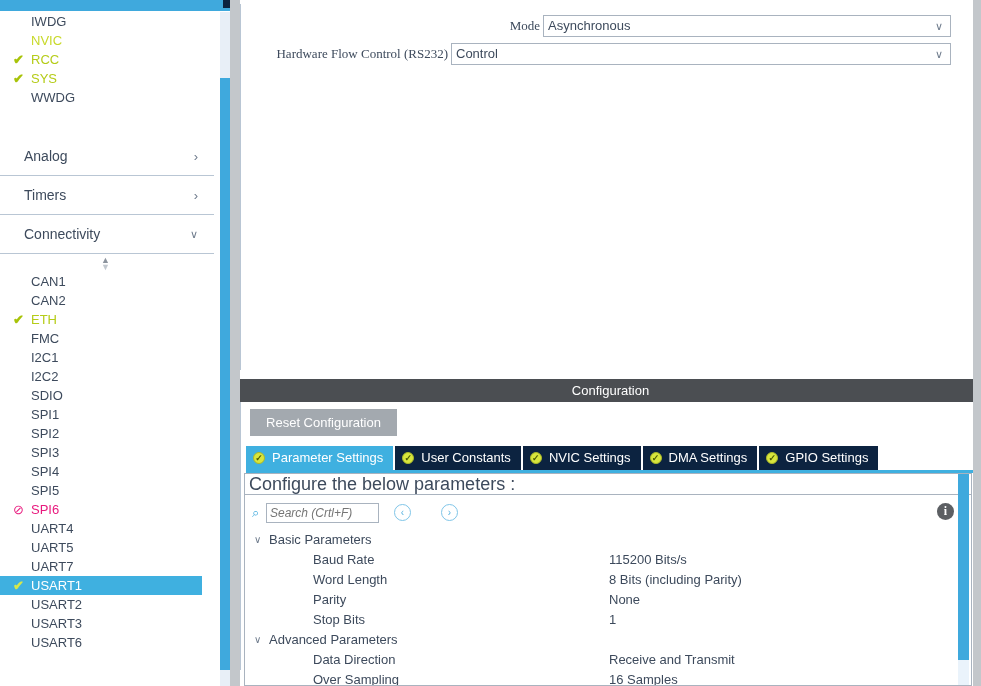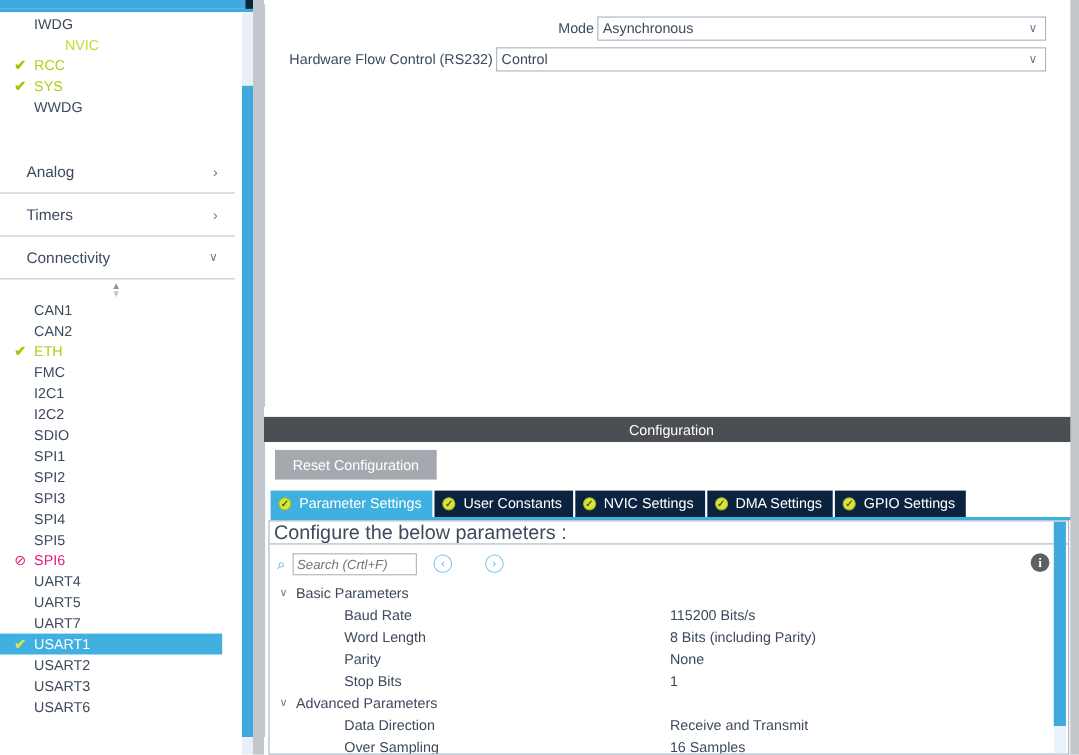--- a/index.html
+++ b/index.html
@@ -110,21 +110,21 @@
     position: absolute; left: 0; top: 4px;
     width: 741px; height: 366px;
     background: #ffffff;
     border-left: 1px solid #b9c6d4;
   }
   .form-row { position: absolute; height: 22px; }
   .form-label {
     position: absolute; right: 100%;
     white-space: nowrap;
     font-size: 13px; color: #3d4a5c;
-    line-height: 22px; padding-right: 3px;
+    line-height: 22px; padding-right: 3px; font-family: Liberation Serif, serif;
   }
   .combo {
     position: relative;
     height: 22px;
     border: 1px solid #a9b3bf;
     background: #ffffff;
     line-height: 20px;
     padding-left: 4px;
     font-size: 13px;
     color: #3d4a5c;
@@ -311,21 +311,21 @@
   <div class="strip-dark" style="left:719px;top:0;width:262px;height:4px;"></div>
   <div style="position:absolute;left:719px;top:4px;width:262px;height:8px;background:#ffffff;"></div>
 </div>
 
 <div id="sidebar">
   <div id="sb-top-list">
     <div class="periph">
       <span class="mark"></span>
       <span>IWDG</span>
     </div>
-    <div class="periph enabled" style="color:#c8d92a;margin-left:28px;">
+    <div class="periph enabled" style="color:#c8d92a;">
       <span class="mark"></span>
       <span>NVIC</span>
     </div>
     <div class="periph enabled">
       <span class="mark">✔</span>
       <span>RCC</span>
     </div>
     <div class="periph enabled">
       <span class="mark">✔</span>
       <span>SYS</span>

